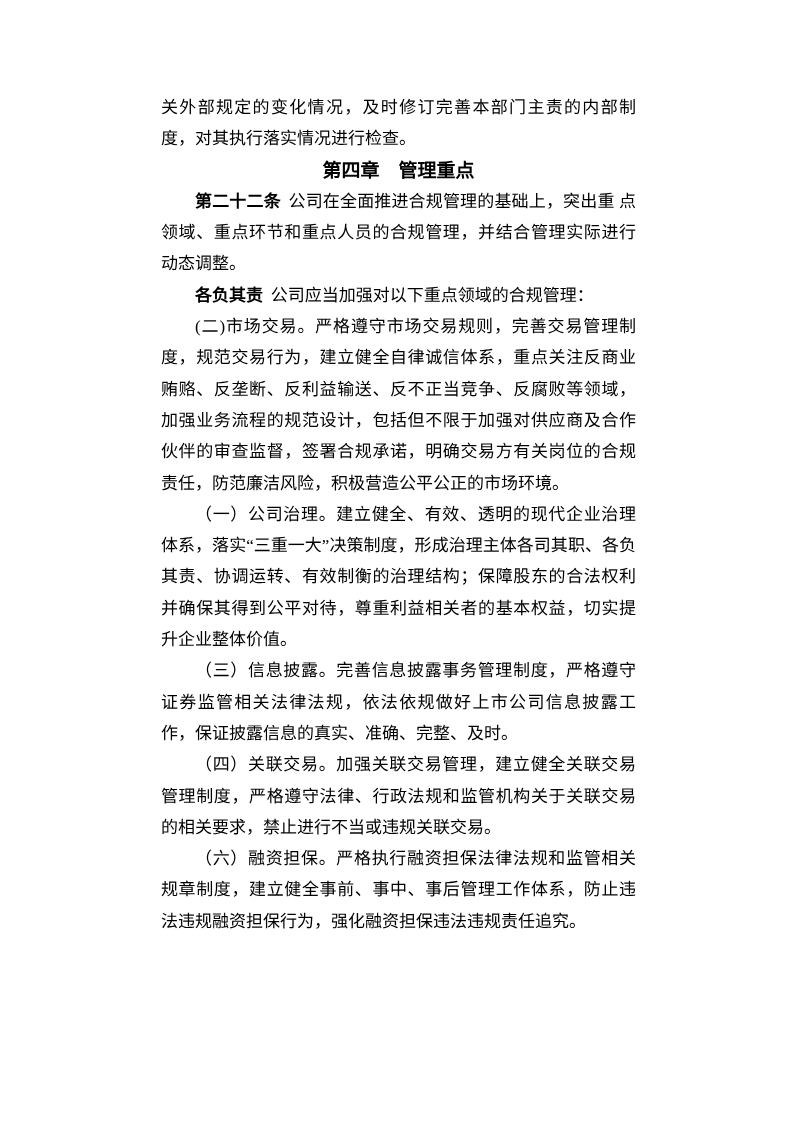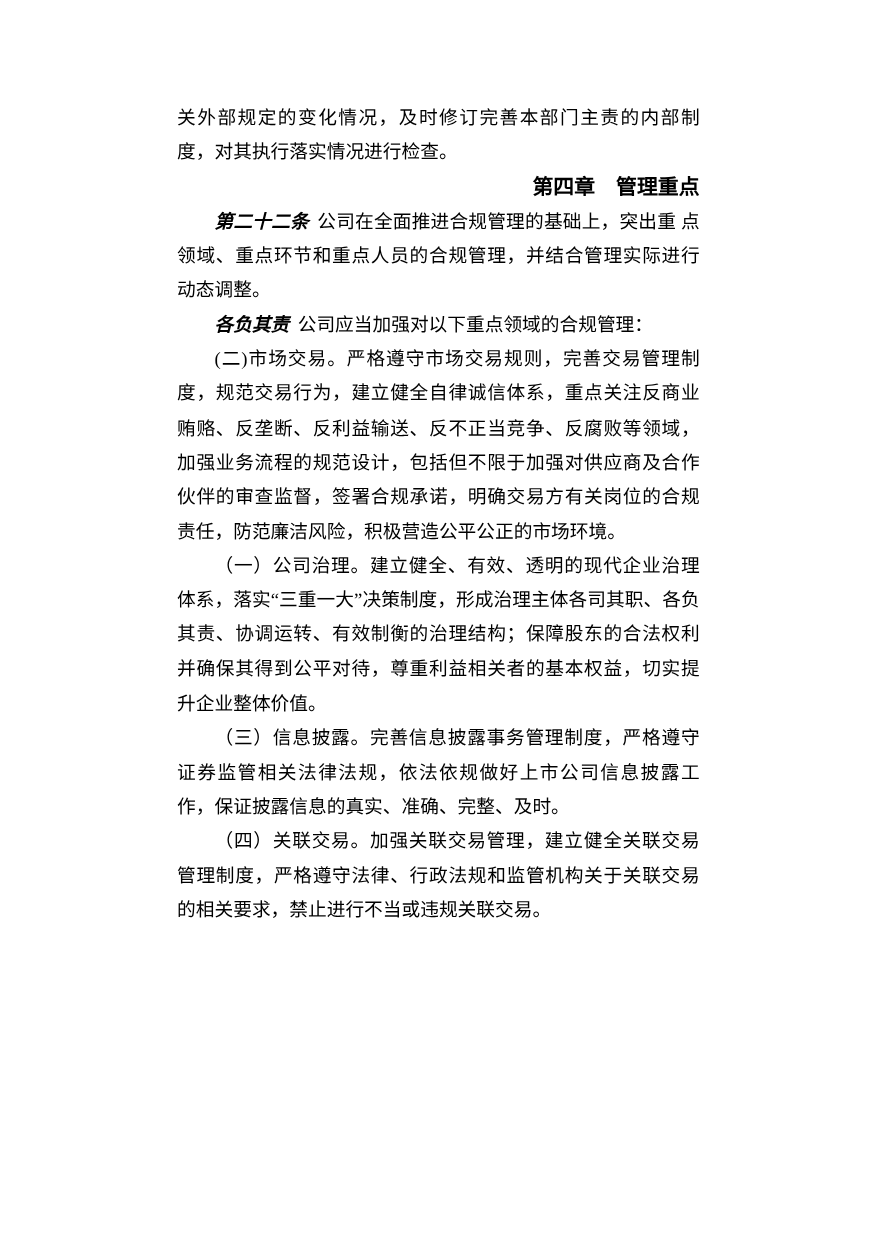--- a/index.html
+++ b/index.html
@@ -27,28 +27,27 @@
     text-indent: 2em;
     word-break: break-all;
   }
   .para.no-indent {
     text-indent: 0;
   }
   .chapter-heading {
     margin: 0;
     font-size: 19px;
     font-weight: bold;
-    text-align: right;
+    text-align: center;
     line-height: 31.3px;
     text-indent: 0;
   }
   .article-number {
     font-weight: bold;
     margin-right: 0.45em;
-    font-style: italic;
   }
 </style>
 </head>
 <body>
 
 <div class="page">
 
   <p class="para no-indent">关外部规定的变化情况，及时修订完善本部门主责的内部制度，对其执行落实情况进行检查。</p>
 
   <h2 class="chapter-heading">第四章　管理重点</h2>
@@ -59,15 +58,16 @@
 
   <p class="para">(二)市场交易。严格遵守市场交易规则，完善交易管理制度，规范交易行为，建立健全自律诚信体系，重点关注反商业贿赂、反垄断、反利益输送、反不正当竞争、反腐败等领域，加强业务流程的规范设计，包括但不限于加强对供应商及合作伙伴的审查监督，签署合规承诺，明确交易方有关岗位的合规责任，防范廉洁风险，积极营造公平公正的市场环境。</p>
 
   <p class="para">（一）公司治理。建立健全、有效、透明的现代企业治理体系，落实“三重一大”决策制度，形成治理主体各司其职、各负其责、协调运转、有效制衡的治理结构；保障股东的合法权利并确保其得到公平对待，尊重利益相关者的基本权益，切实提升企业整体价值。</p>
 
   <p class="para">（三）信息披露。完善信息披露事务管理制度，严格遵守证券监管相关法律法规，依法依规做好上市公司信息披露工作，保证披露信息的真实、准确、完整、及时。</p>
 
   <p class="para">（四）关联交易。加强关联交易管理，建立健全关联交易管理制度，严格遵守法律、行政法规和监管机构关于关联交易的相关要求，禁止进行不当或违规关联交易。</p>
 
 
+  <p class="para">（六）融资担保。严格执行融资担保法律法规和监管相关规章制度，建立健全事前、事中、事后管理工作体系，防止违法违规融资担保行为，强化融资担保违法违规责任追究。</p>
 
 
 </div>
 
 </body></html>

